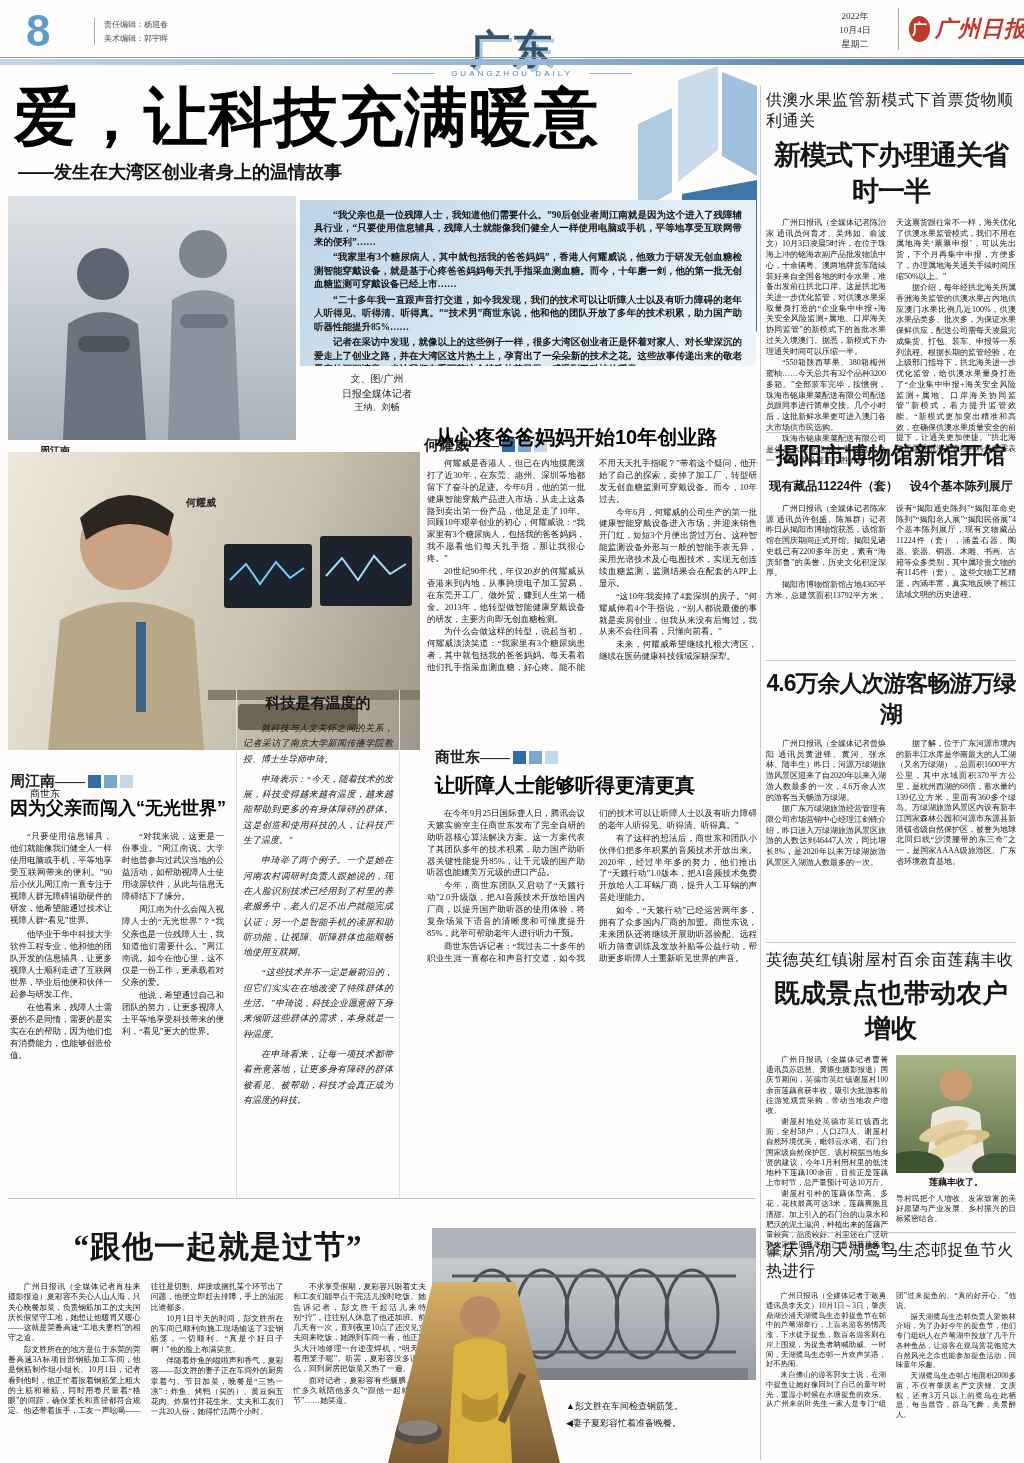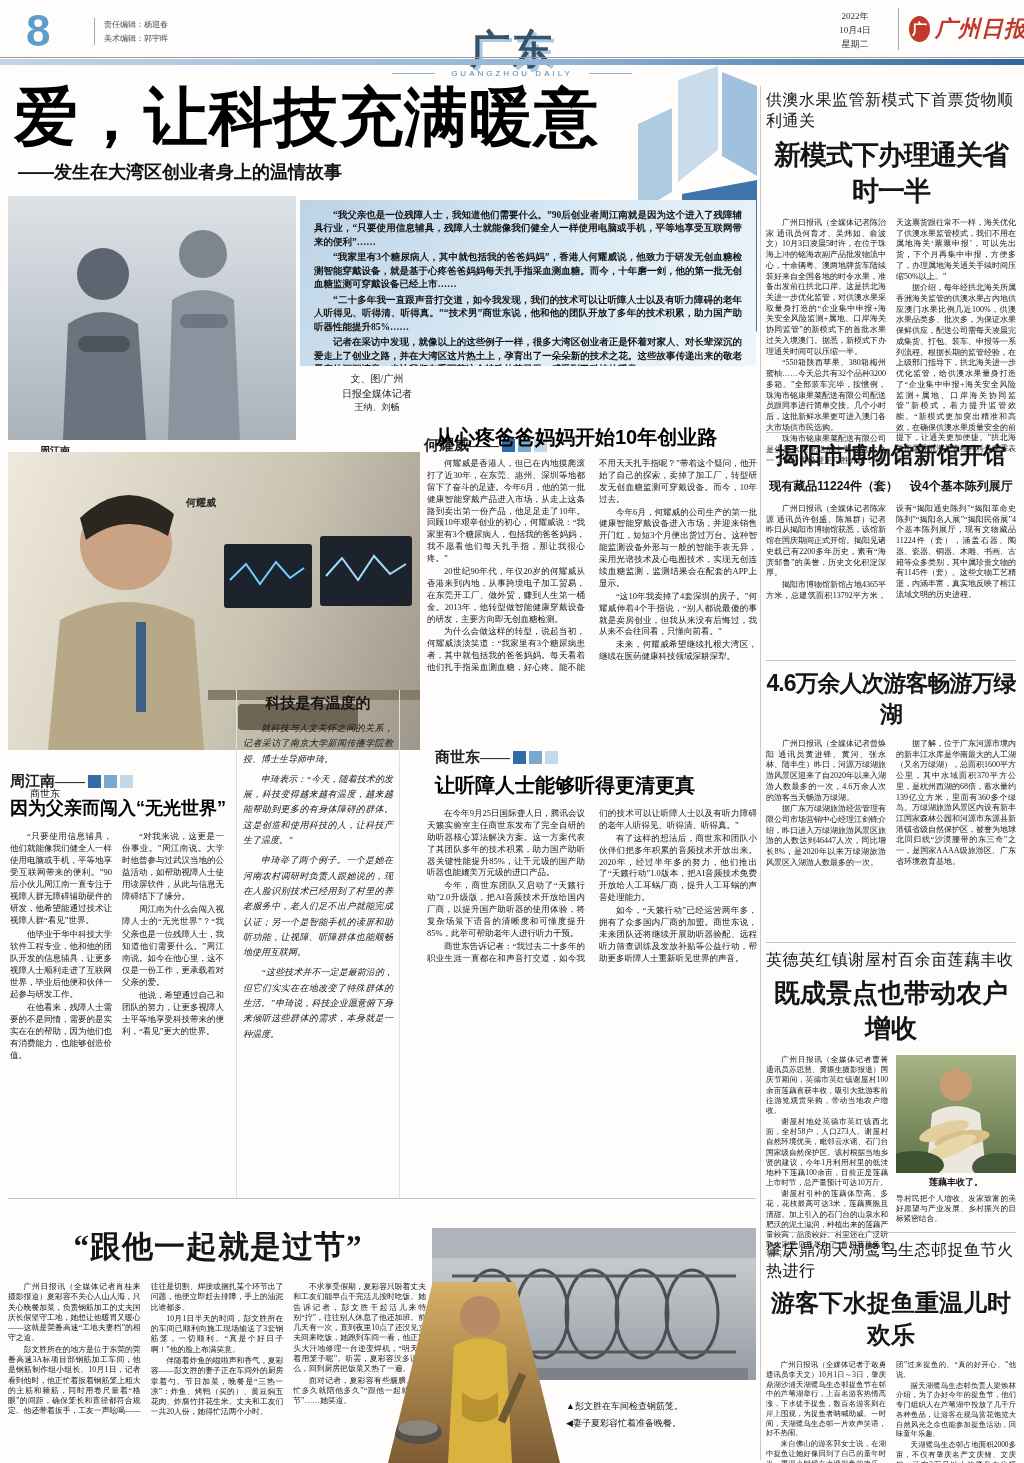--- a/index.html
+++ b/index.html
@@ -184,20 +184,21 @@
       <p class="bp">未来，何耀威希望继续扎根大湾区，继续在医药健康科技领域深耕深犁。</p>
     </div>
 
   <div class="abs" id="sidebar">
     <h3>科技是有温度的</h3>
     <div>
         <p class="bp">就科技与人文关怀之间的关系，记者采访了南京大学新闻传播学院教授、博士生导师申琦。</p>
         <p class="bp">申琦表示：“今天，随着技术的发展，科技变得越来越有温度，越来越能帮助到更多的有身体障碍的群体。这是创造和使用科技的人，让科技产生了温度。”</p>
         <p class="bp">申琦举了两个例子。一个是她在河南农村调研时负责人跟她说的，现在人脸识别技术已经用到了村里的养老服务中，老人们足不出户就能完成认证；另一个是智能手机的读屏和助听功能，让视障、听障群体也能顺畅地使用互联网。</p>
         <p class="bp">“这些技术并不一定是最前沿的，但它们实实在在地改变了特殊群体的生活。”申琦说，科技企业愿意俯下身来倾听这些群体的需求，本身就是一种温度。</p>
+        <p class="bp">在申琦看来，让每一项技术都带着善意落地，让更多身有障碍的群体被看见、被帮助，科技才会真正成为有温度的科技。</p>
       </div>
   </div>
 
   <div class="abs sec-head" id="sec-zhou-head">
     <span>周江南——</span>
     <span class="sq1"></span>
     <span class="sq2"></span>
     <span class="sq3"></span>
   </div>
   <div class="abs sans sec-title" id="sec-zhou-title">因为父亲而闯入“无光世界”</div>
@@ -321,21 +322,20 @@
         </div>
         <div id="a4-cap">莲藕丰收了。</div>
         <div id="a4-tail">导村民把个人增收、发家致富的美好愿望与产业发展、乡村振兴的目标紧密结合。</div>
       </div>
     </div>
   </div>
   <div class="abs hr" id="hr4"></div>
 
   <div class="abs ra" id="a5">
     <div class="rk sans">肇庆鼎湖天湖鹭鸟生态邨捉鱼节火热进行</div>
-    <div class="rt sans">游客下水捉鱼重温儿时欢乐</div>
     <div class="rbody">
         <p class="bp">广州日报讯（全媒体记者于敢勇 通讯员李天文）10月1日～3日，肇庆鼎湖沙浦天湖鹭鸟生态邨捉鱼节在邨中的芦苇湖举行，上百名游客热情高涨，下水徒手捉鱼，数百名游客则在岸上围观，为捉鱼者呐喊助威。一时间，天湖鹭鸟生态邨一片欢声笑语，好不热闹。</p>
         <p class="bp">来自佛山的游客郭女士说，在湖中捉鱼让她好像回到了自己的童年时光，重温小时候在水塘捉鱼的欢乐。从广州来的叶先生一家人是专门“组团”过来捉鱼的。“真的好开心。”他说。</p>
         <p class="bp">据天湖鹭鸟生态邨负责人梁焕林介绍，为了办好今年的捉鱼节，他们专门组织人在芦苇湖中投放了几千斤各种鱼品，让游客在观鸟赏花饱览大自然风光之余也能参加捉鱼活动，回味童年乐趣。</p>
         <p class="bp">天湖鹭鸟生态邨占地面积2000多亩，不仅有肇庆名产文庆鲤、文庆鲩，还有3万只以上的鹭鸟在此栖息，每当晨昏，群鸟飞舞，美景醉人。</p>
       </div>
   </div>
 
 </div>
 

